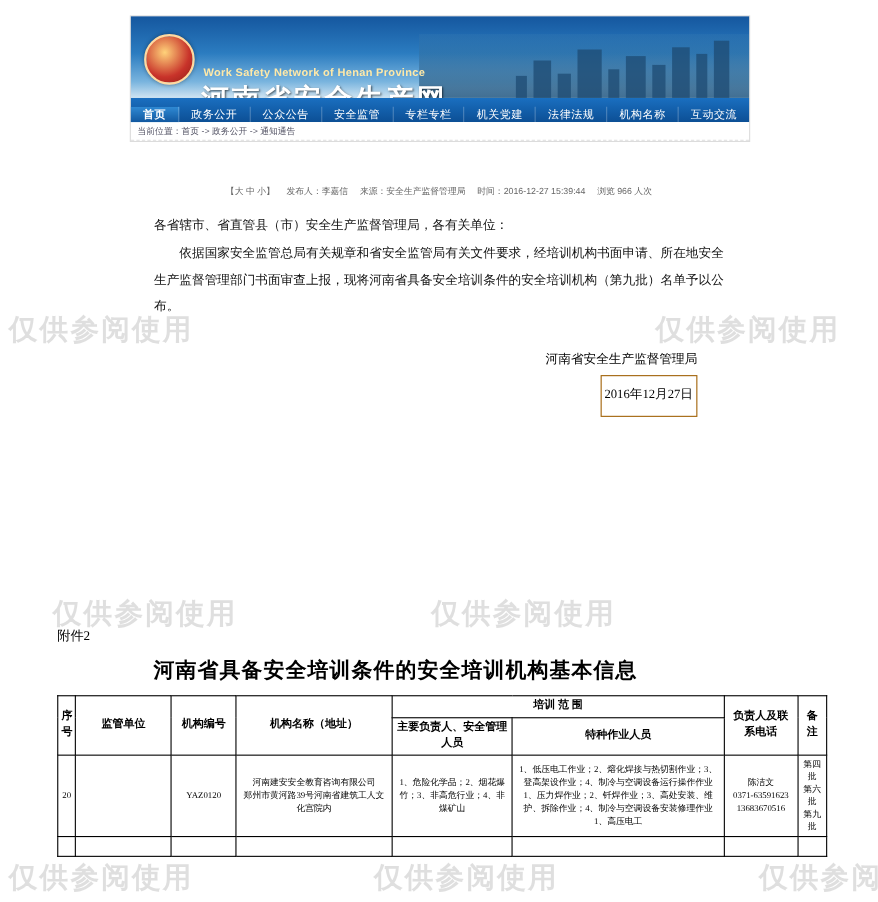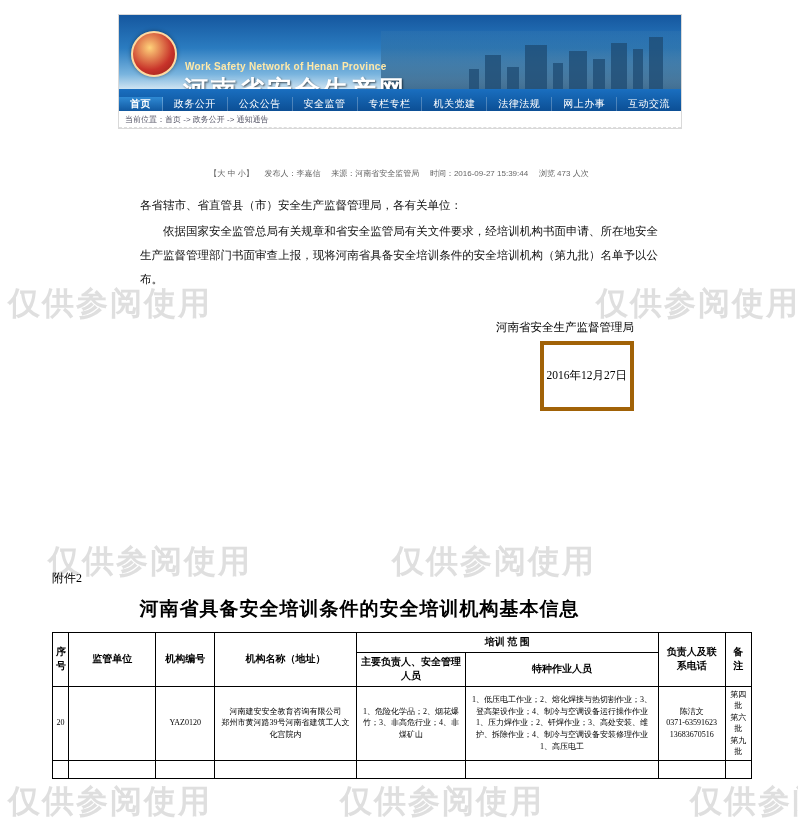--- a/index.html
+++ b/index.html
@@ -13,21 +13,21 @@
     position: relative;
     overflow: hidden;
     font-family: "Liberation Sans", sans-serif;
     color: #000;
   }
 
   
   .watermark {
     position: absolute;
     font-family: Liberation Mono, monospace;
-    font-size: 32px;
+    font-size: 26px;
     font-weight: bold;
     color: rgba(150,150,150,0.30);
     white-space: nowrap;
     letter-spacing: 2px;
     pointer-events: none;
     user-select: none;
   }
   .wm1 { left: 8px;   top: 282px; }
   .wm2 { left: 596px; top: 282px; }
   .wm3 { left: 48px;  top: 540px; }
@@ -194,21 +194,21 @@
     clip-path: polygon(30% 0,70% 0,100% 25%,100% 100%,0 100%,0 25%);
   }
   .sign {
     margin-top: 22px;
     padding-right: 46px;
     text-align: right;
     font-family: "Liberation Serif", serif;
     font-size: 11.5px;
     line-height: 2.4;
   }
-  .sign .date { border: 4px solid #a16207; display: inline-block; padding: 17px 3px; }
+  .sign .date { border: 1px solid #a16207; display: inline-block; padding: 4px 3px; }
 
   
   .sheet {
     position: absolute;
     left: 0; top: 560px;
     width: 798px;
   }
   .sheet-label {
     position: absolute;
     left: 52px; top: 10px;
@@ -292,40 +292,40 @@
   </div>
 
   <div class="navbar">
     <div class="nav-item home">首页</div>
     <div class="nav-item">政务公开</div>
     <div class="nav-item">公众公告</div>
     <div class="nav-item">安全监管</div>
     <div class="nav-item">专栏专栏</div>
     <div class="nav-item">机关党建</div>
     <div class="nav-item">法律法规</div>
-    <div class="nav-item">网上办事</div>
+    <div class="nav-item">机构名称</div>
     <div class="nav-item">互动交流</div>
   </div>
 
 
   <div class="crumb">当前位置：首页 -&gt; 政务公开 -&gt; 通知通告</div>
 </div>
 
 <div class="article">
 
   <div class="art-meta">
     <span>【大 中 小】</span>
     <span class="sep">&nbsp;</span>
     <span>发布人：李嘉信</span>
     <span class="sep">&nbsp;</span>
-    <span>来源：河南省安全监管局</span>
+    <span>来源：安全生产监督管理局</span>
     <span class="sep">&nbsp;</span>
-    <span>时间：2016-09-27 15:39:44</span>
+    <span>时间：2016-12-27 15:39:44</span>
     <span class="sep">&nbsp;</span>
-    <span>浏览 473 人次</span>
+    <span>浏览 966 人次</span>
   </div>
 
   <div class="art-body">
     <p>各省辖市、省直管县（市）安全生产监督管理局，各有关单位：</p>
     <p class="indent">依据国家安全监管总局有关规章和省安全监管局有关文件要求，经培训机构书面申请、所在地安全生产监督管理部门书面审查上报，现将河南省具备安全培训条件的安全培训机构（第九批）名单予以公布。</p>
   </div>
 
   <div class="sign">
     <div>河南省安全生产监督管理局</div>
     <div><span class="date">2016年12月27日</span></div>

